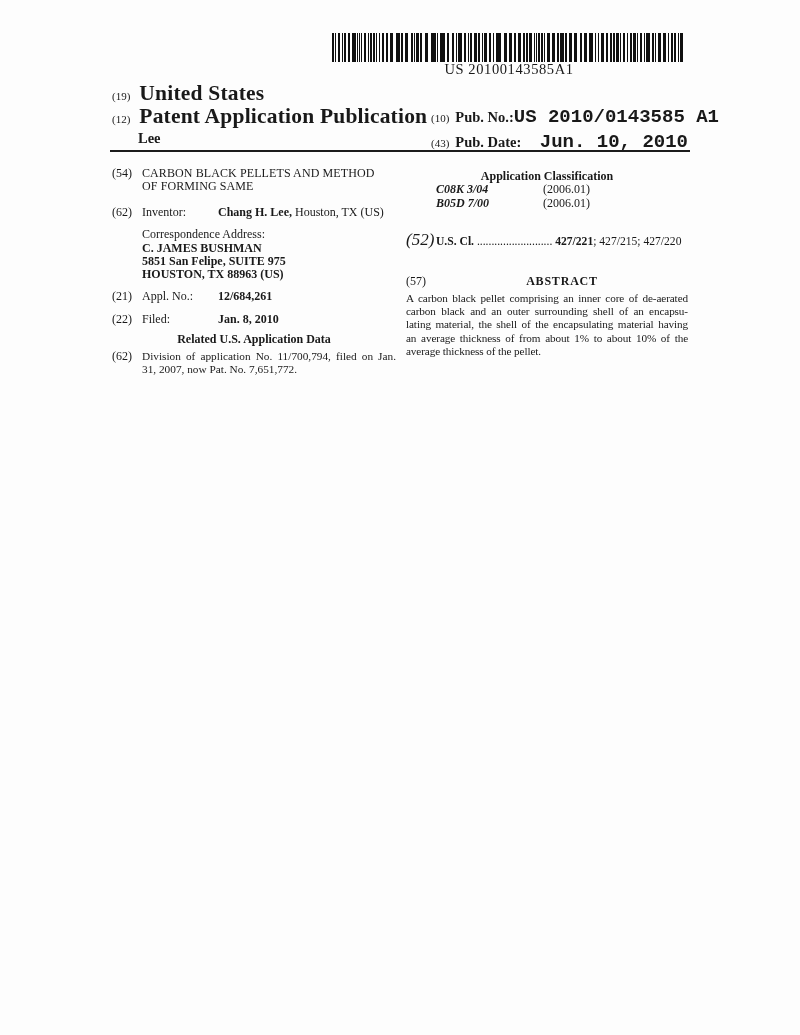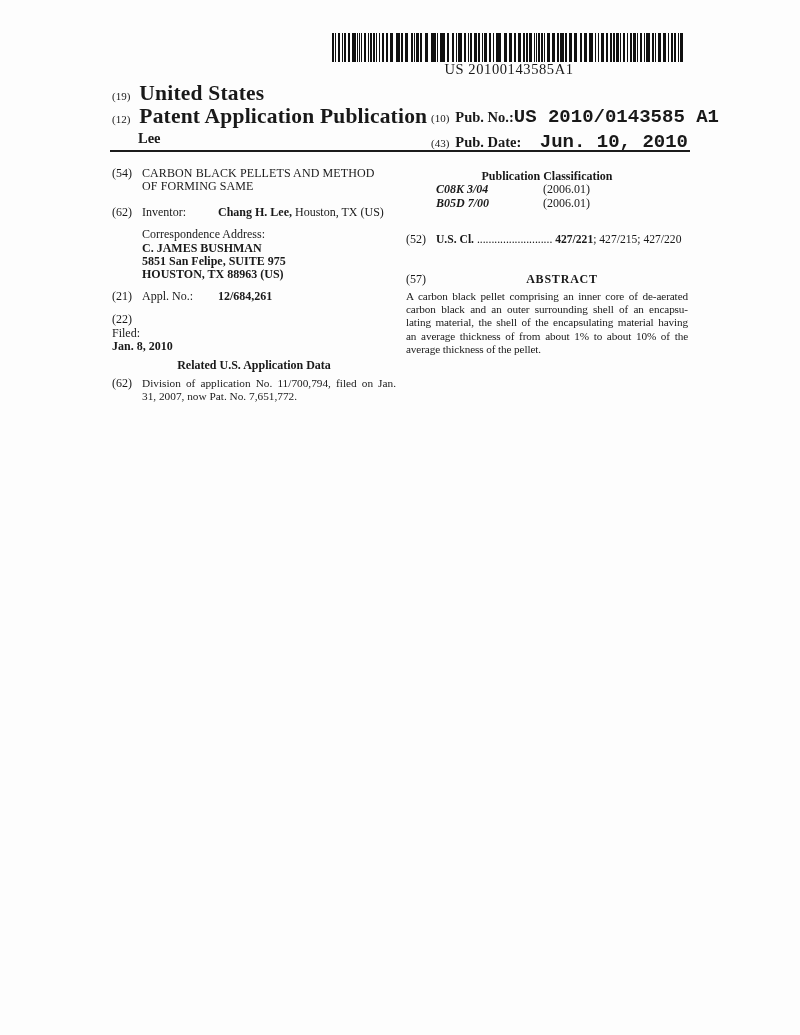--- a/index.html
+++ b/index.html
@@ -59,34 +59,34 @@
   .num { width: 30px; flex: none; }
   .lbl { width: 76px; flex: none; }
   .bold { font-weight: bold; }
   .bi { font-weight: bold; font-style: italic; }
 
   .title-lines { font-weight: normal; letter-spacing: 0.1px; }
 
   .f76 { margin-top: 12px; }
   .corr { margin-left: 30px; margin-top: 9px; }
   .f21 { margin-top: 8px; }
-  .f22 { margin-top: 10px; flex-direction: column; }
+  .f22 { margin-top: 10px; }
   .related { text-align: center; font-weight: bold; margin-top: 6px; }
   .f62 { margin-top: 4px; }
   .ptext { flex: 1 1 auto; font-size: 11.3px; line-height: 13.2px; }
   .jline { text-align: justify; text-align-last: justify; white-space: nowrap; overflow: hidden; }
   .jline.last { text-align-last: left; white-space: normal; }
 
   .pubclass { text-align: center; font-weight: bold; margin-top: 3px; }
   .f51 { margin-top: 5px; }
   .intcl-entries { margin-left: 30px; }
   .entry { display: flex; }
   .entry .code { width: 107px; flex: none; }
   .f52 { margin-top: 23px; font-size: 11.6px; white-space: nowrap; }
-  .f52 .num { font-size: 12px; }
+  .f52 .num { font-size: 17px; font-style: italic; }
   .f57head { margin-top: 26px; }
   .f57head .abstitle { flex: 1; text-align: center; font-weight: bold; letter-spacing: 0.8px; }
   .abstract { margin-top: 4px; font-size: 11.2px; line-height: 13.2px; letter-spacing: -0.1px; }
 </style>
 </head>
 <body>
 
 <div class="page">
 
   <div class="barcode">
@@ -340,21 +340,21 @@
       <span class="num">(62)</span>
       <span class="ptext">
         <span class="jline" style="display:block">Division of application No. 11/700,794, filed on Jan.</span>
         <span class="jline last" style="display:block">31, 2007, now Pat. No. 7,651,772.</span>
       </span>
     </div>
   </div>
 
   <div class="col col-right">
 
-    <div class="pubclass">Publication Classification</div>
+    <div class="pubclass">Application Classification</div>
 
     <div class="intcl-entries">
       <div class="entry">
         <span class="code bi">C08K 3/04</span>
         <span>(2006.01)</span>
       </div>
       <div class="entry">
         <span class="code bi">B05D 7/00</span>
         <span>(2006.01)</span>
       </div>

